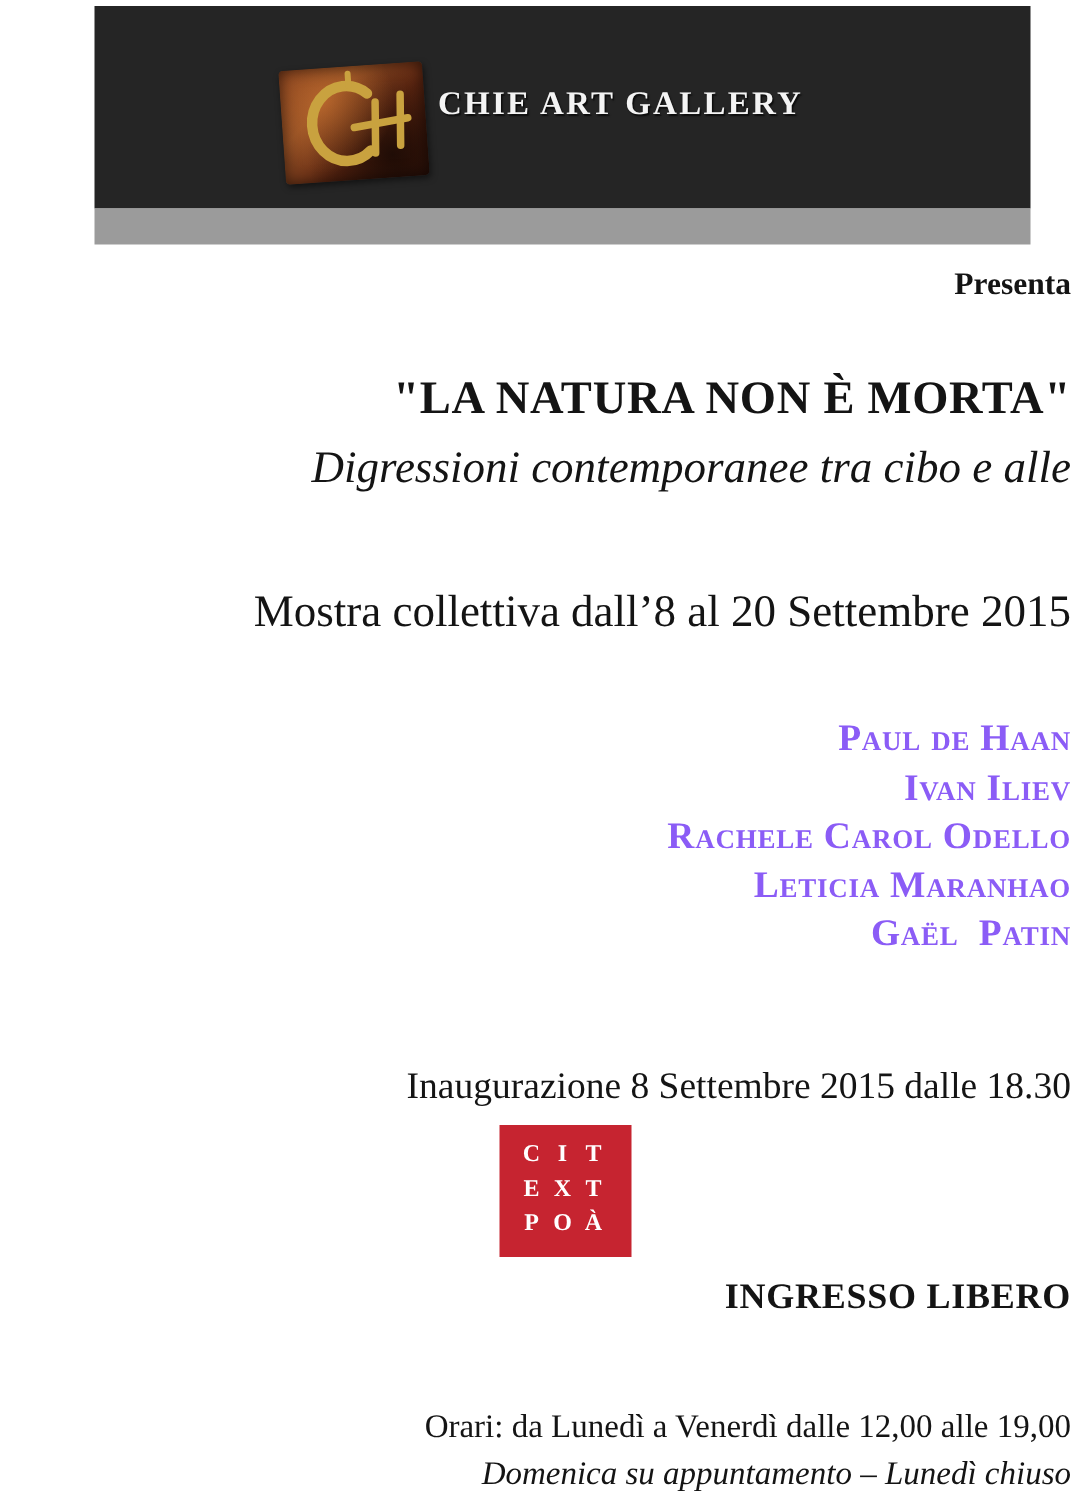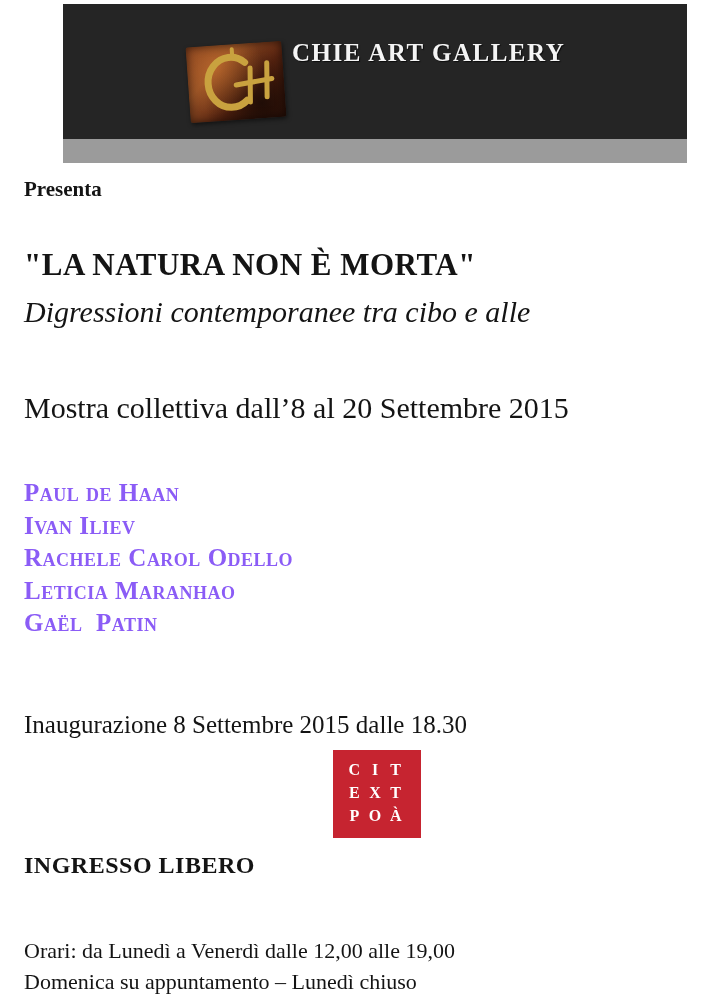--- a/index.html
+++ b/index.html
@@ -26,41 +26,41 @@
     background:
       radial-gradient(circle at 30% 30%, rgba(212,120,50,.55), rgba(0,0,0,0) 55%),
       radial-gradient(circle at 75% 80%, rgba(20,8,4,.8), rgba(0,0,0,0) 60%),
       linear-gradient(135deg, #7c3a1c 0%, #8f4d24 30%, #5e2611 62%, #3a150a 100%);
     border-radius:3px;
     transform:rotate(-4deg);
     box-shadow:inset 0 0 10px rgba(0,0,0,.6), 1px 2px 4px rgba(0,0,0,.5);
   }
   .plaque svg { position:absolute; left:6px; top:2px; }
   .gallery-name {
-    position:absolute; left:229px; top:0; height:98px;
+    position:absolute; left:229px; top:16px; height:98px;
     display:flex; align-items:center;
     color:#f4f4f4;
-    font-size:25px; font-weight:bold; letter-spacing:1.5px;
+    font-size:22px; font-weight:bold; letter-spacing:1.5px;
     text-shadow:1px 1px 1px rgba(0,0,0,.7);
     white-space:nowrap;
   }
   
-  .line { position:absolute; left:24px; right:0; text-align:left; }
+  .line { position:absolute; left:24px; right:0; text-align:right; }
   .presenta   { top:177px; font-size:21px; font-weight:bold; }
   .title      { top:247px; font-size:31px; font-weight:bold; letter-spacing:.5px; }
   .subtitle   { top:295px; font-size:30px; font-style:italic; }
   .dates      { top:391px; font-size:30px; }
   .artists    { top:477px; font-size:25px; font-weight:bold;
                 font-variant:small-caps; color:#8b5cf6; letter-spacing:.5px; }
   .artists .artist { line-height:32.5px; white-space:pre-wrap; }
   .inaug      { top:711px; font-size:25px; }
   .ingresso   { top:852px; font-size:24px; font-weight:bold; letter-spacing:.5px; }
   .orari      { top:894px; font-size:22px;margin-top:44px; }
   .sabato     { top:933px; font-size:22px; }
-  .domenica   { top:969px; font-size:22px; }
+  .domenica   { top:969px; font-size:22px;font-style:italic; }
   
   .expo {
     position:absolute; left:333px; top:750px; width:88px; height:88px;
     background:#c62430;
   }
   .expo-grid {
     position:absolute; inset:0;
     display:grid; grid-template-columns:repeat(3,1fr); grid-template-rows:repeat(3,1fr);
     padding:8px 15px 10px 11px;
   }

